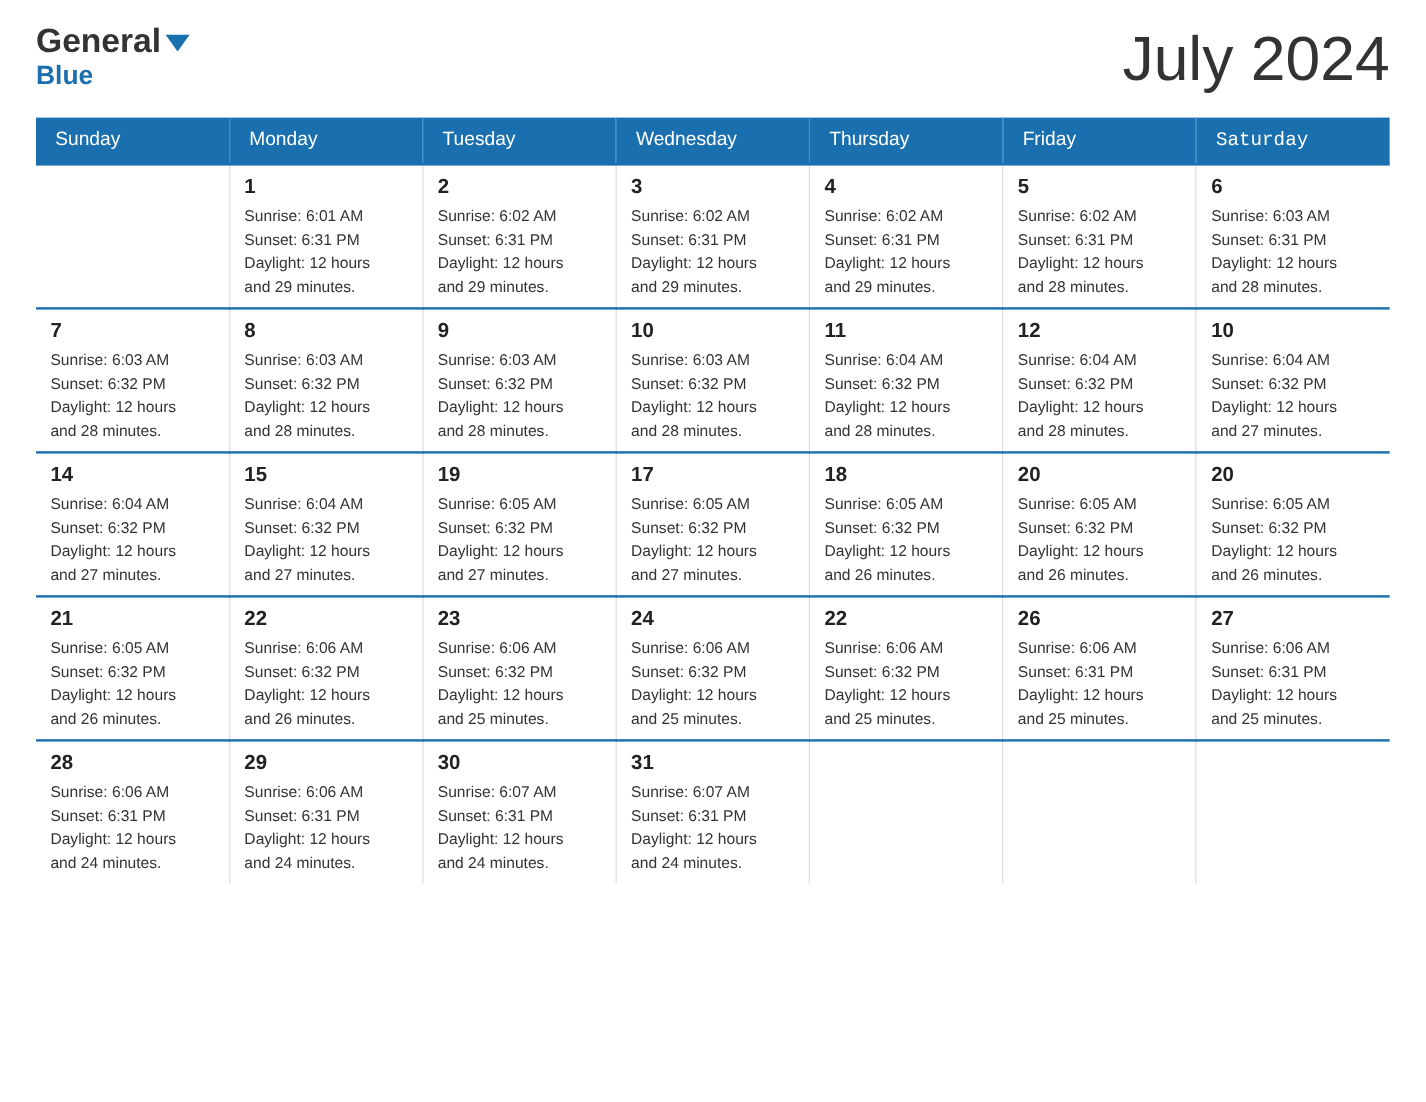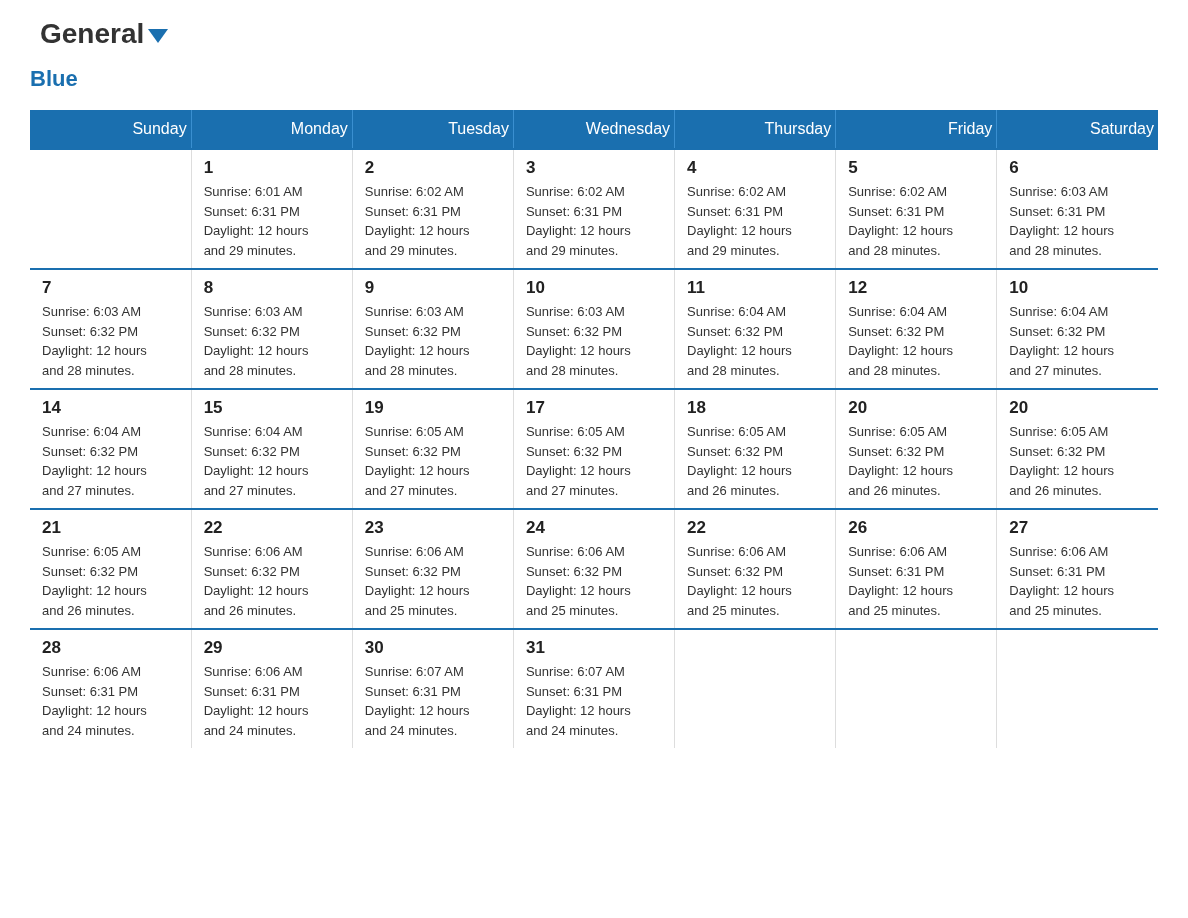--- a/index.html
+++ b/index.html
@@ -20,36 +20,35 @@
     .logo {
       display: flex;
       flex-direction: column;
       align-items: flex-start;
     }
     .logo-text {
       font-size: 28px;
       font-weight: bold;
       color: #333;
       line-height: 1;
-      margin-left: 10px;
     }
     .logo-triangle {
       display: inline-block;
       width: 0; height: 0;
       border-left: 10px solid transparent;
       border-right: 10px solid transparent;
       border-top: 14px solid #1a6faf;
       margin-left: 4px;
       vertical-align: middle;
     }
     .logo-sub {
       font-size: 22px;
       font-weight: bold;
       color: #1a6faf;
-      margin-top: 18px;
+      margin-top: 2px;
     }
     .title-area {
       text-align: right;
     }
     .month-year {
       font-size: 52px;
       color: #333;
       font-weight: 300;
     }
     .location {
@@ -59,27 +58,27 @@
     }
     table {
       width: 100%;
       border-collapse: collapse;
     }
     thead tr {
       background: #1a6faf;
       color: #fff;
     }
     thead th {
-      padding: 10px 4px;
+      padding: 10px 16px;
       font-size: 16px;
       font-weight: normal;
-      text-align: right;
+      text-align: left;
       border-right: 1px solid #3a8fd0;
     }
-    thead th:last-child { border-right: none; }
+    thead th:last-child { border-right: none; font-family: Liberation Mono, monospace; }
     tbody tr {
       border-top: 2px solid #1a6faf;
     }
     tbody td {
       vertical-align: top;
       padding: 8px 12px;
       font-size: 13px;
       border-right: 1px solid #ddd;
       width: 14.28%;
       min-height: 100px;
@@ -103,20 +102,21 @@
 <body>
 
 <div class="header">
   <div class="logo">
     <div class="logo-text">
       <span>General</span><span class="logo-triangle"></span>
     </div>
     <div class="logo-sub">Blue</div>
   </div>
   <div class="title-area">
+    <div class="month-year">July 2024</div>
   </div>
 </div>
 
 <table>
   <thead>
     <tr>
     <th>Sunday</th>
         <th>Monday</th>
         <th>Tuesday</th>
         <th>Wednesday</th>

